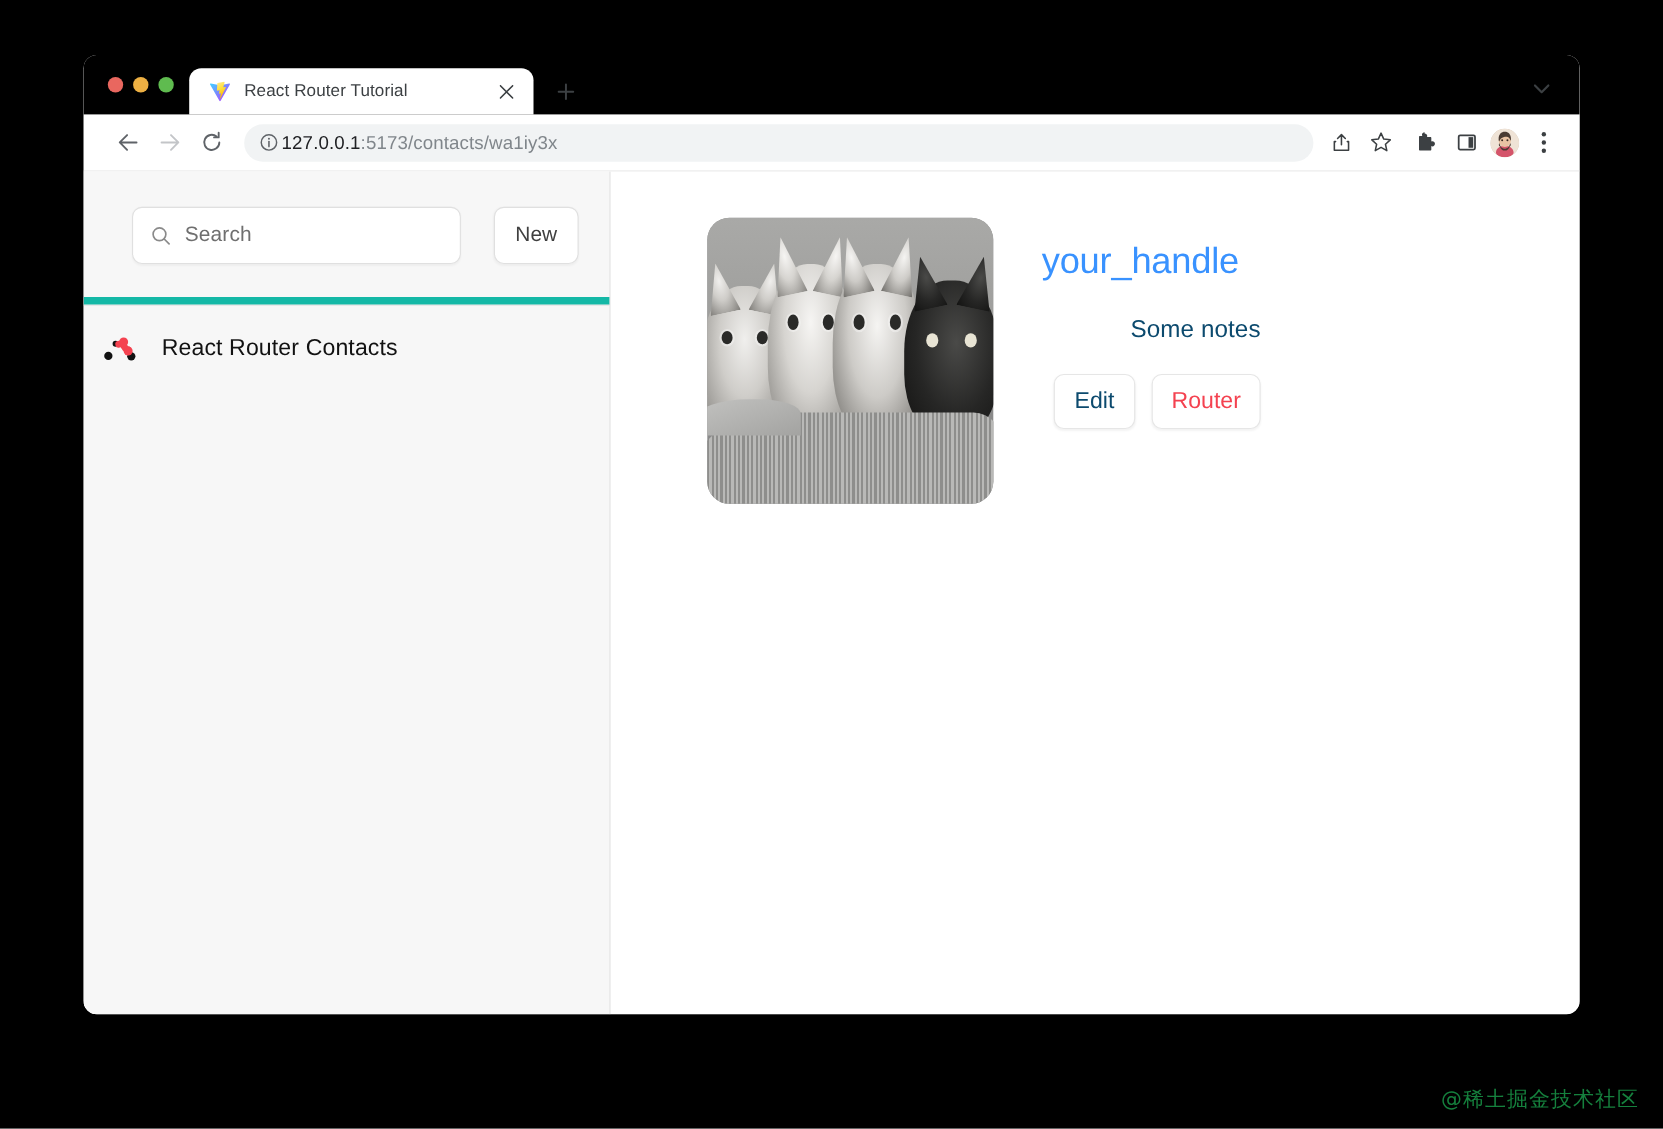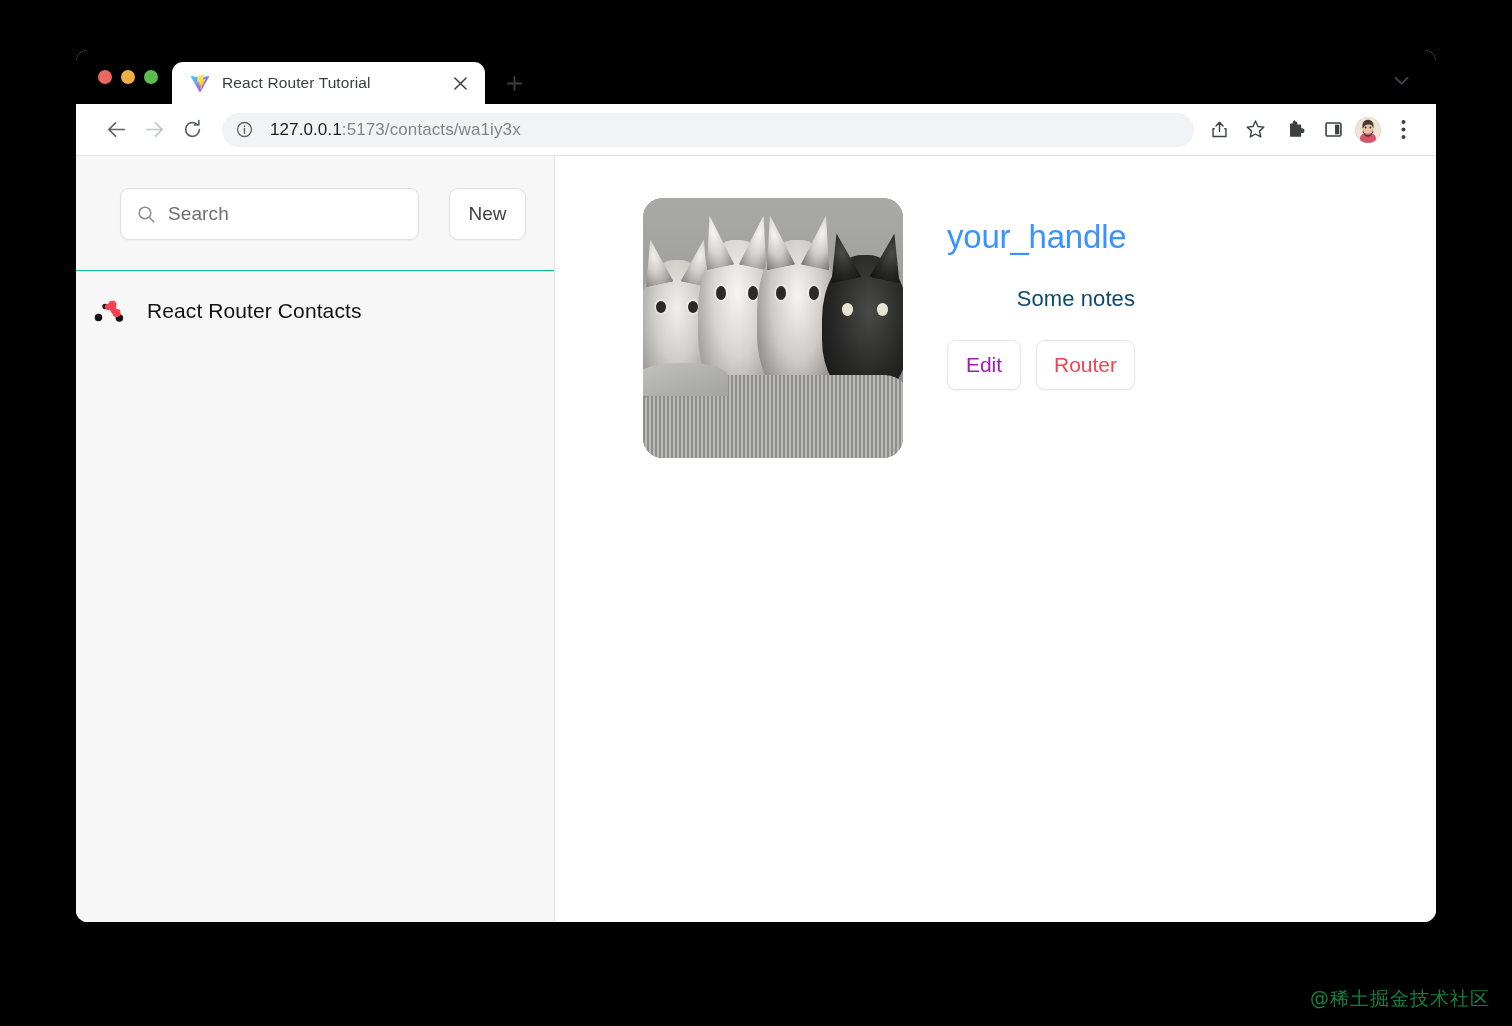--- a/index.html
+++ b/index.html
@@ -131,21 +131,21 @@
   .nav-btn.reload { margin-right: 10px; }
 
   .omnibox {
     flex: 1;
     height: 34px;
     background: #f1f3f4;
     border-radius: 17px;
     display: flex;
     align-items: center;
     padding: 0 14px;
-    gap: 17px;
+    gap: 3px;
     margin-right: 6px;
   }
   .omnibox-url {
     font-size: 17px;
     color: #80868b;
     letter-spacing: 0.1px;
     white-space: nowrap;
   }
   .omnibox-url .host { color: #202124; }
 
@@ -184,21 +184,21 @@
     border-right: 1px solid #e3e3e3;
     display: flex;
     flex-direction: column;
   }
 
   .sidebar-header {
     display: flex;
     align-items: center;
     gap: 30px;
     padding: 32px 28px 30px 44px;
-    border-bottom: 1px solid #14b8a6;
+    border-bottom: 7px solid #14b8a6;
   }
 
   .search-box {
     flex: 1;
     height: 52px;
     background: #ffffff;
     border: 1px solid #e0e0e0;
     border-radius: 9px;
     display: flex;
     align-items: center;
@@ -372,21 +372,21 @@
     background: #ffffff;
     border: 1px solid #e6e6e6;
     border-radius: 9px;
     display: flex;
     align-items: center;
     justify-content: center;
     font-size: 21px;
     padding: 0 17px;
     box-shadow: 0 1px 2px rgba(0,0,0,0.05);
   }
-  .action-btn.edit   { color: #a21caf; }
+  .action-btn.edit   { color: #0c4a6e; margin-left: 11px; }
   .action-btn.delete { color: #f44250; }
 
   
   .watermark {
     position: absolute;
     right: 22px;
     bottom: 14px;
     font-size: 19px;
     color: #15803d;
     letter-spacing: 1px;

